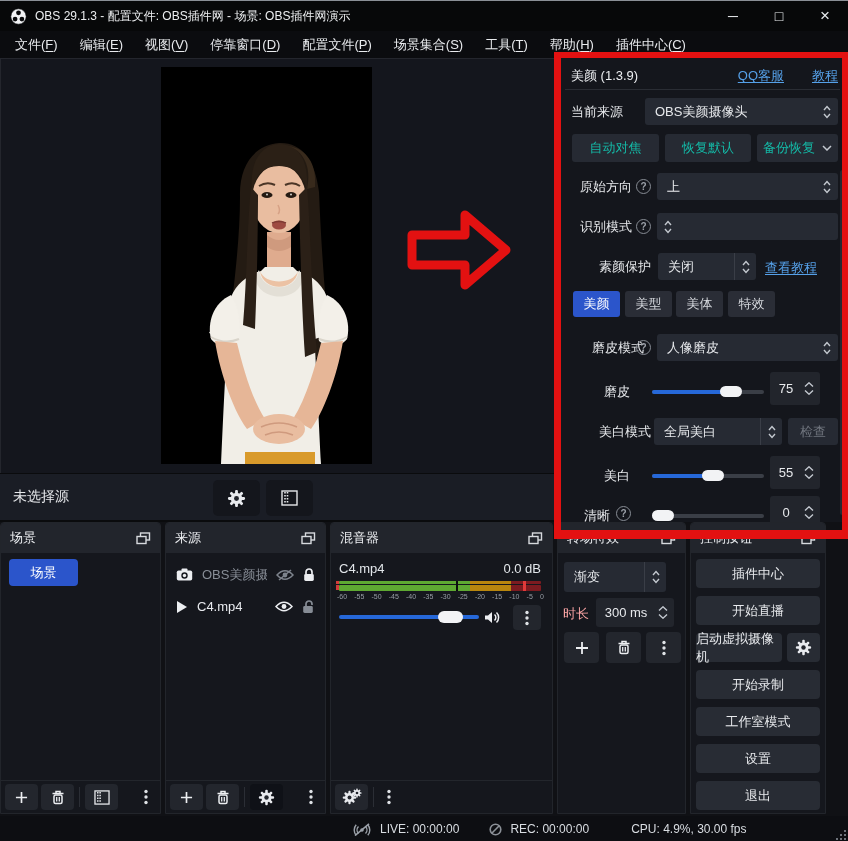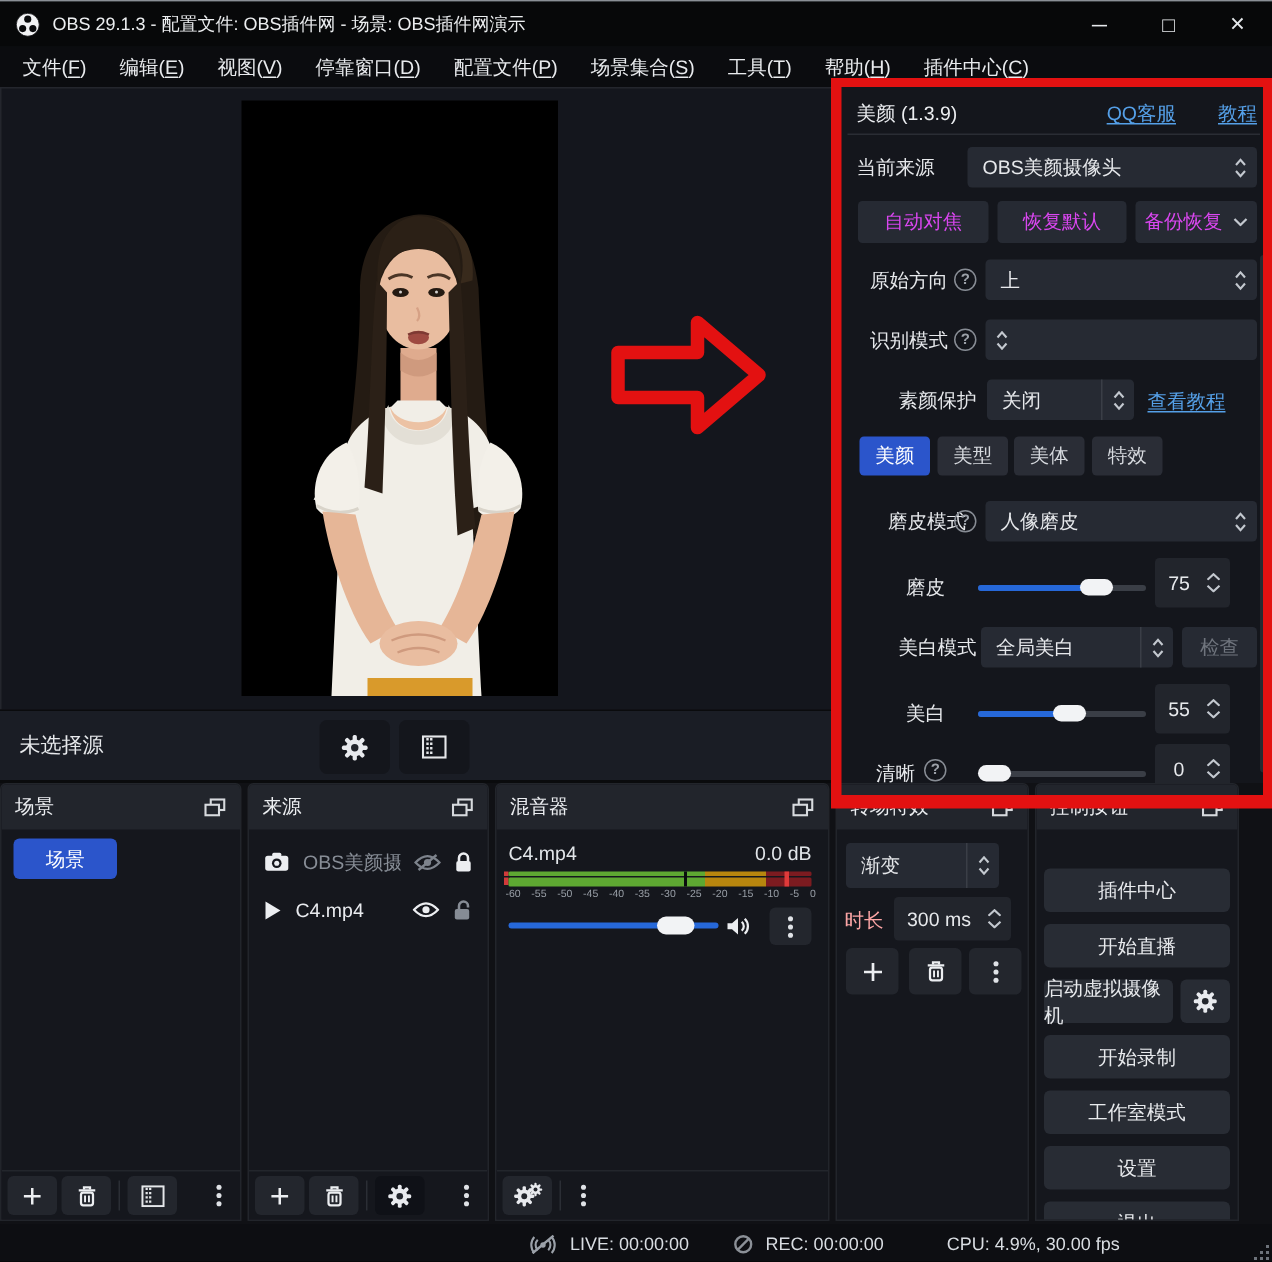--- a/index.html
+++ b/index.html
@@ -40,21 +40,21 @@
   .b-links{position:absolute;right:10px;top:9px;font-size:13px;display:flex;gap:28px;}
   .blink{color:#55a0e8;text-decoration:underline;text-underline-offset:2px;}
   .b-hr{position:absolute;left:8px;right:8px;top:31px;height:1px;background:#2a2d34;}
   .b-label{position:absolute;font-size:13px;color:#e6e8eb;text-align:right;line-height:27px;}
   .combo{position:absolute;height:27px;background:#262a33;border-radius:3px;display:flex;
          align-items:center;font-size:13px;color:#e7e9ec;}
   .combo .val{padding-left:10px;flex:1;white-space:nowrap;overflow:hidden;}
   .combo .chev{width:22px;display:flex;align-items:center;justify-content:center;}
   .combo .chev.sep{border-left:1px solid #3a3e47;height:100%;}
   .bbtn{position:absolute;height:28px;background:#262a33;border-radius:3px;display:flex;
-        align-items:center;justify-content:center;font-size:13px;color:#d946ef;}
+        align-items:center;justify-content:center;font-size:13px;color:#14b8a6;}
   .help{position:absolute;width:15px;height:15px;border:1.5px solid #878c94;border-radius:50%;
         color:#9ba0a8;font-size:10px;font-weight:bold;display:flex;align-items:center;
         justify-content:center;}
   .tab{position:absolute;top:233px;height:26px;width:47px;background:#2a2d36;border-radius:3px;
        display:flex;align-items:center;justify-content:center;font-size:13px;color:#d6d9de;}
   .tab.active{background:#2b55cb;color:#fff;}
   .slider{position:absolute;height:11px;}
   .slider .track{position:absolute;left:0;right:0;top:4px;height:4px;background:#3a3e46;border-radius:2px;}
   .slider .fill{position:absolute;left:0;top:4px;height:4px;background:#2668d9;border-radius:2px;}
   .slider .handle{position:absolute;top:0;width:22px;height:11px;background:#f2f3f5;border-radius:6px;}
@@ -110,21 +110,21 @@
   
   .tr-combo{position:absolute;left:6px;top:39px;width:102px;height:30px;}
   .tr-dur-label{position:absolute;left:5px;top:82px;font-size:13px;color:#fca5a5;}
   .tr-stepper{position:absolute;left:38px;top:75px;width:78px;height:29px;background:#22252c;
               border-radius:3px;display:flex;align-items:center;}
   .tr-stepper .num{flex:1;text-align:center;font-size:13px;color:#e7e9ec;}
   .tr-btn{position:absolute;top:109px;width:35px;height:31px;background:#23262d;border-radius:4px;
           display:flex;align-items:center;justify-content:center;}
 
   
-  .ctl-col{position:absolute;left:5px;right:5px;top:36px;display:flex;flex-direction:column;gap:8px;margin-top:20px;}
+  .ctl-col{position:absolute;left:5px;right:5px;top:36px;display:flex;flex-direction:column;gap:8px;}
   .cbtn{height:29px;background:#282c34;border-radius:4px;display:flex;align-items:center;
         justify-content:center;font-size:13px;color:#e8eaed;}
   .vc-row{display:flex;gap:5px;}
   .vc-row .cbtn{flex:1;}
   .vc-gear{width:33px;height:29px;background:#282c34;border-radius:4px;display:flex;
            align-items:center;justify-content:center;}
 
   
   .statusbar{position:absolute;left:0;top:815px;width:848px;height:26px;background:#0d0e12;
              display:flex;align-items:center;font-size:12px;color:#d9dde2;}

